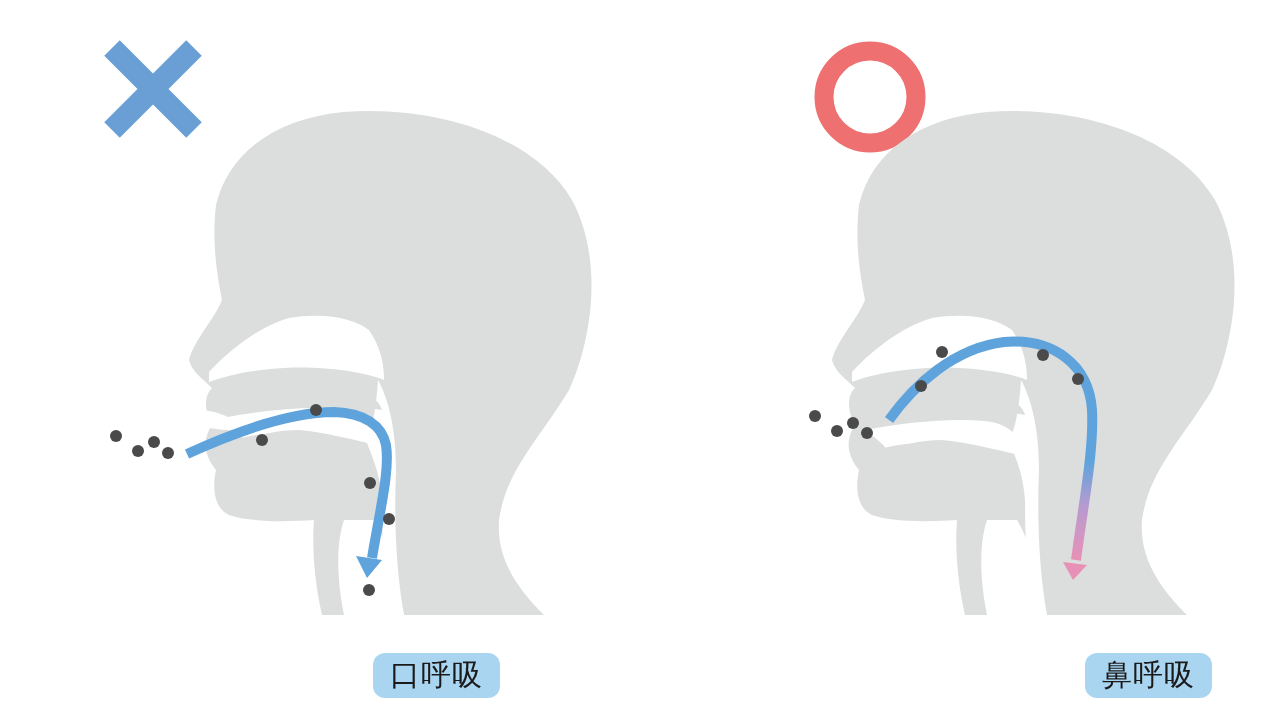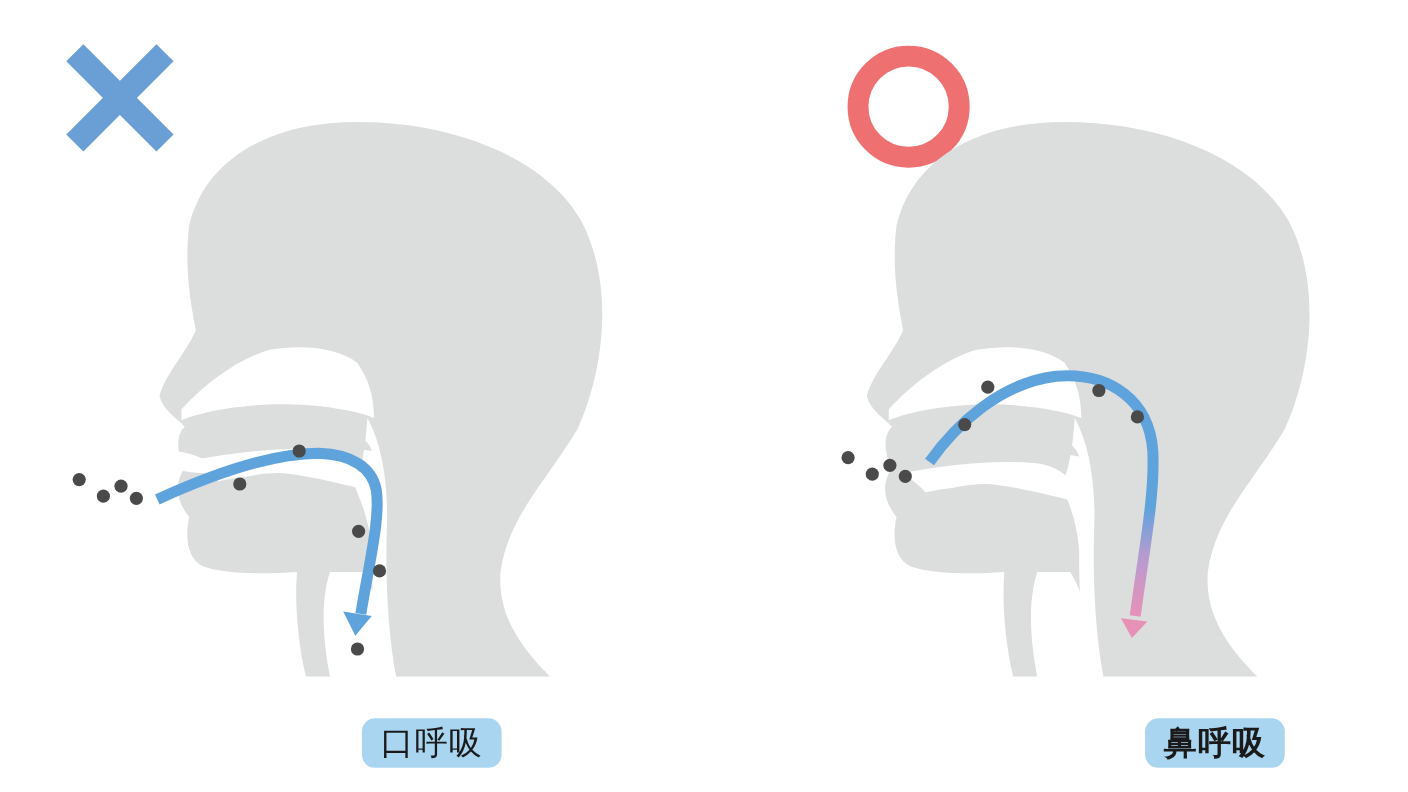--- a/index.html
+++ b/index.html
@@ -1,18 +1,18 @@
 <!DOCTYPE html>
 <html><head>
   <meta charset="utf-8">
   <style>
     html, body { margin: 0; padding: 0; background: #ffffff; }
     body { width: 1280px; height: 720px; position: relative; overflow: hidden;
            font-family: "DejaVu Sans", "Liberation Sans", sans-serif; }
-    .panel { position: absolute; top: 0; height: 720px; }
+    .panel { position: absolute; top: 0; height: 720px; margin-left: 44px; }
     .panel-left { left: 0; width: 640px; }
     .panel-right { left: 640px; width: 640px; }
     svg.scene { position: absolute; left: 0; top: 0; width: 640px; height: 720px; }
     .label-pill {
       position: absolute; height: 45px; border-radius: 12px;
       display: flex; align-items: center; justify-content: center;
       font-size: 30px; color: #1a1a1a; letter-spacing: 1px;
     }
   </style>
 </head>
@@ -188,16 +188,16 @@
       <circle cx="153" cy="431" r="6"></circle>
       <circle cx="169" cy="423" r="6"></circle>
       <circle cx="183" cy="433" r="6"></circle>
       <circle cx="237" cy="386" r="6"></circle>
       <circle cx="258" cy="352" r="6"></circle>
       <circle cx="359" cy="355" r="6"></circle>
       <circle cx="394" cy="379" r="6"></circle>
     </g>
   </svg>
 
-  <div class="label-pill" style="left:401px; top:653px; width:127px; background:#aad5f0;font-weight:bold;">
+  <div class="label-pill" style="left:401px; top:653px; width:127px; background:#aad5f0;">
     <span>鼻呼吸</span>
   </div>
 </div>
 
 </body></html>

